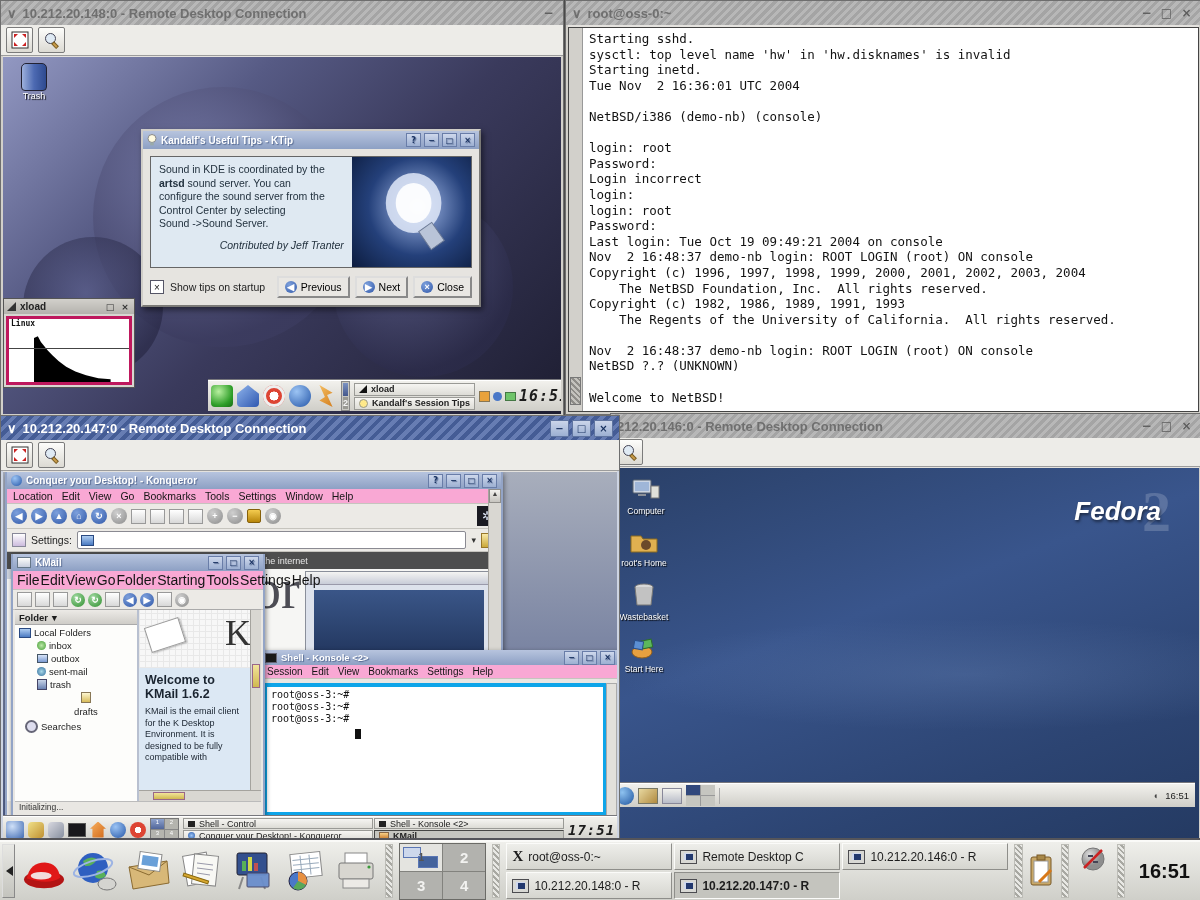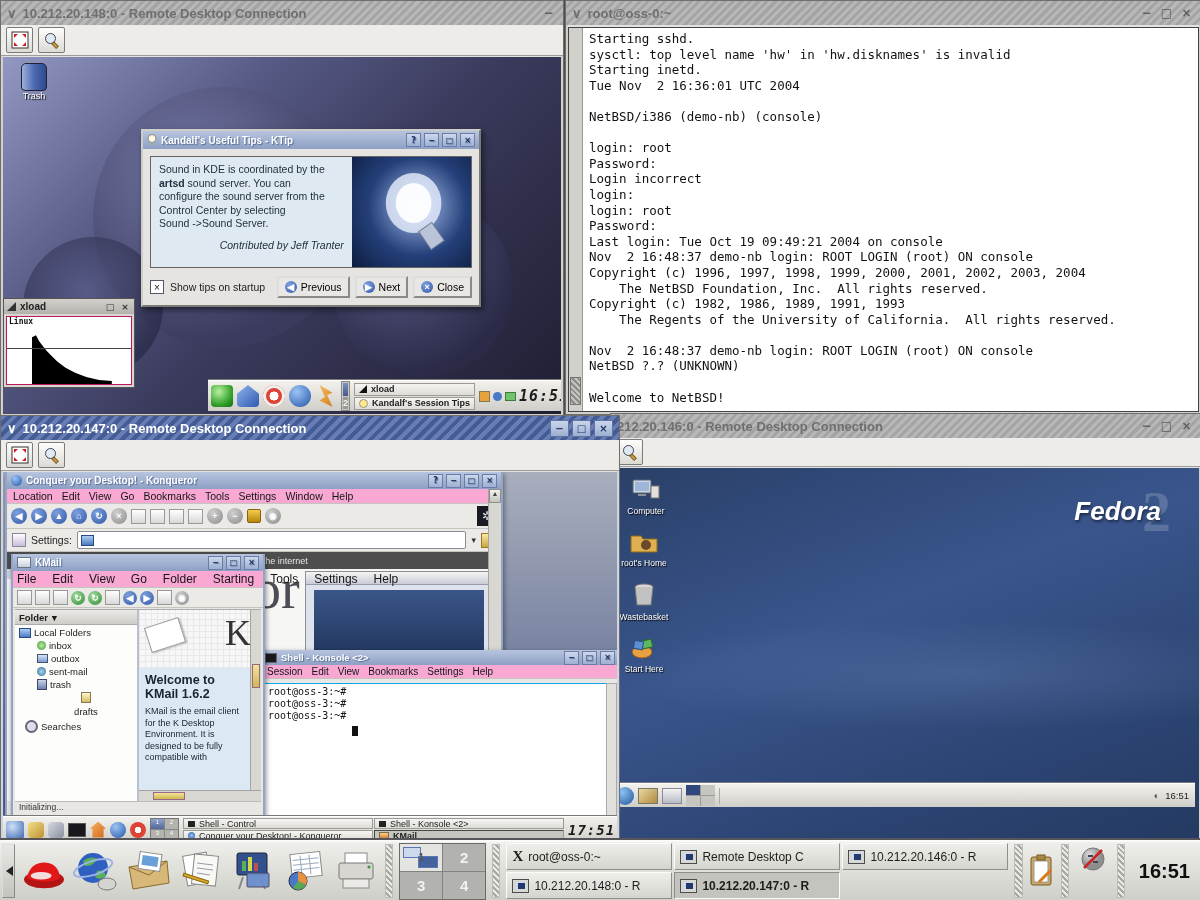--- a/index.html
+++ b/index.html
@@ -158,21 +158,21 @@
 
       <div style="position:absolute;left:0;top:241px;width:130px;height:88px;background:#d8d6d1;border:1px solid #555;z-index:3;">
         <div style="height:15px;background:linear-gradient(#d2d0cb,#b4b2ad);display:flex;align-items:center;gap:4px;padding:0 3px;font:bold 10px 'Liberation Sans',sans-serif;color:#222;">
           <span style="width:9px;height:9px;background:#333;clip-path:polygon(0 100%,100% 0,100% 100%);"></span>
           <span>xload</span>
           <span class="wbtns">
               <span class="wb" style="width:12px;color:#333;font-size:9px;">□</span>
               <span class="wb" style="width:12px;color:#333;font-size:9px;">×</span>
             </span>
         </div>
-        <div style="position:absolute;left:2px;right:2px;top:17px;bottom:2px;background:#fff;border:1px solid #be185d;padding-left:25px;">
+        <div style="position:absolute;left:2px;right:2px;top:17px;bottom:2px;background:#fff;border:3px solid #be185d;padding-left:25px;">
           <span style="position:absolute;left:2px;top:0;font:bold 8px 'DejaVu Sans Mono',monospace;color:#111;">Linux</span>
           <div style="position:absolute;left:0;right:0;top:46%;height:1px;background:#444;"></div>
           <svg width="100%" height="100%" viewBox="0 0 124 66" preserveAspectRatio="none">
             <path d="M0 66 L0 20 L5 18 L9 24 L13 28 L18 33 L24 38 L32 44 L42 50 L54 55 L68 59 L84 62 L100 63 L100 66 Z" fill="#000"></path>
           </svg>
         </div>
       </div>
 
       <div class="kpanel" style="left:205px;right:0;bottom:3px;height:31px;z-index:2;">
         <span class="kpicon" style="background:radial-gradient(circle at 35% 30%,#b8f0a0,#2e9e28 65%,#176b14);"></span>
@@ -427,21 +427,21 @@
         </div>
         <div class="kmenu" style="font-size:10px;">
 
         <span>Session</span>
             <span>Edit</span>
             <span>View</span>
             <span>Bookmarks</span>
             <span>Settings</span>
             <span>Help</span>
           </div>
-        <div style="position:absolute;left:2px;right:12px;top:33px;bottom:2px;background:#fff;border:1px solid #0ea5e9;padding:2px 4px;">
+        <div style="position:absolute;left:2px;right:12px;top:33px;bottom:2px;background:#fff;border:4px solid #0ea5e9;padding:2px 4px;">
           <div class="mono" style="font-size:10px;line-height:12px;color:#111;">
 
           <div>root@oss-3:~#</div>
               <div>root@oss-3:~#</div>
               <div>root@oss-3:~#</div>
             </div>
           <span style="display:inline-block;width:6px;height:10px;background:#111;margin-left:84px;margin-top:-12px;"></span>
         </div>
         <div style="position:absolute;right:2px;top:33px;bottom:2px;width:9px;background:#e2e0db;border:1px solid #aaa;"></div>
       </div>
@@ -449,21 +449,21 @@
       <div class="kwin" style="left:8px;top:82px;width:250px;height:262px;z-index:3;">
         <div class="ktb">
           <span style="width:12px;height:9px;background:linear-gradient(#fdfdfb,#c8cede);border:1px solid #678;"></span>
           <span>KMail</span>
           <span class="wbtns">
             <span class="kwb">−</span>
             <span class="kwb">□</span>
             <span class="kwb">×</span>
           </span>
         </div>
-        <div class="kmenu" style="font-size:12px;gap:16px;padding:1px 4px;">
+        <div class="kmenu" style="font-size:14px;gap:1px;padding:1px 4px;">
 
         <span>File</span>
             <span>Edit</span>
             <span>View</span>
             <span>Go</span>
             <span>Folder</span>
             <span>Starting</span>
             <span>Tools</span>
             <span>Settings</span>
             <span>Help</span>

